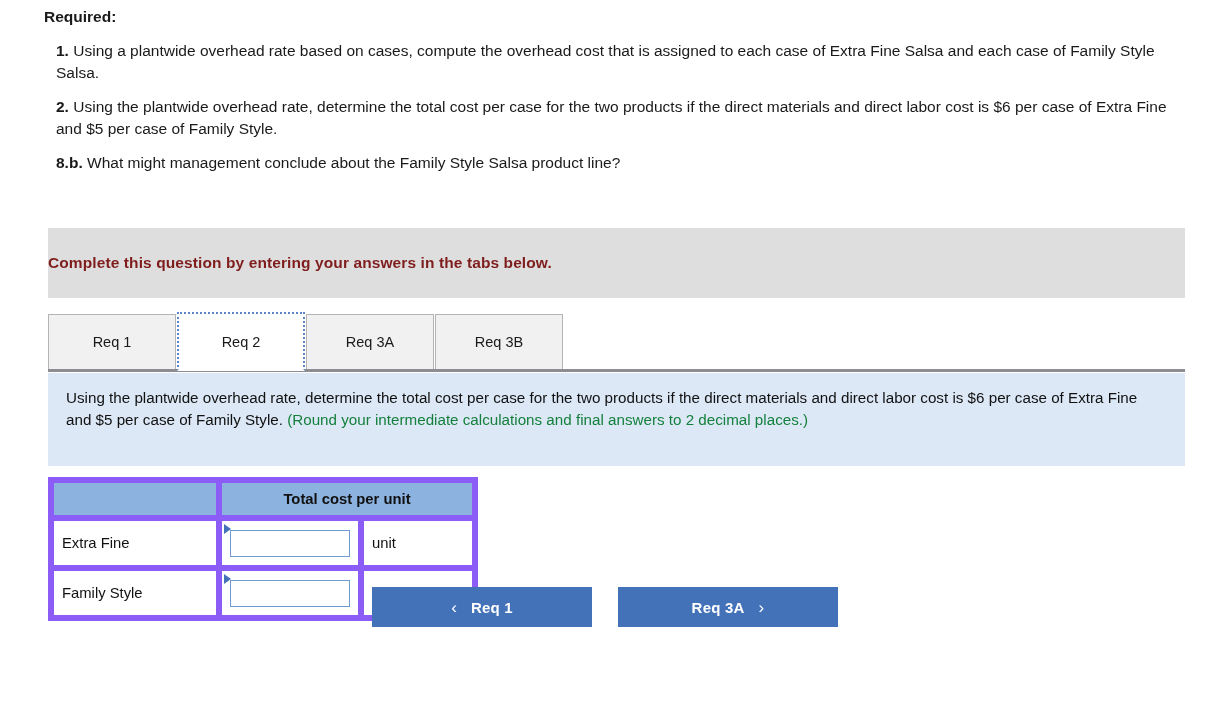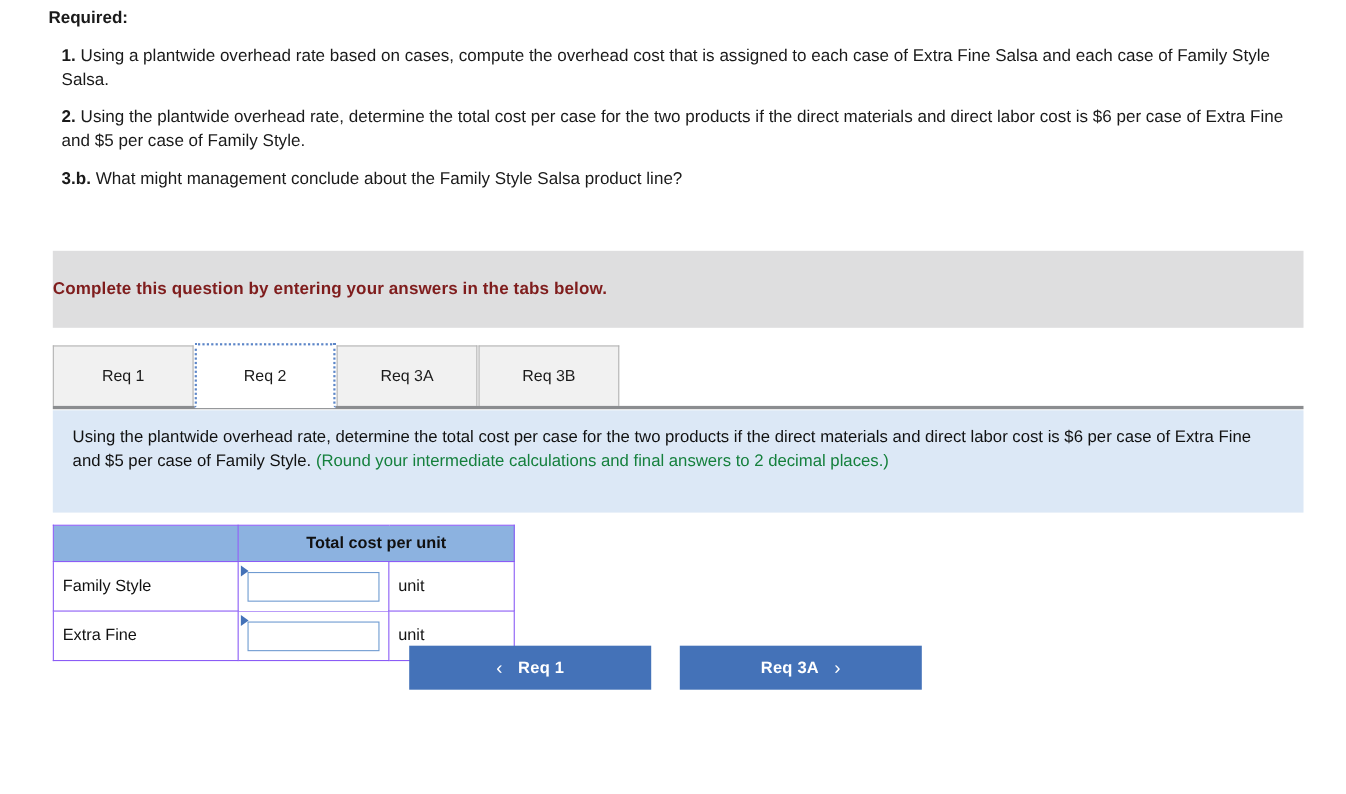--- a/index.html
+++ b/index.html
@@ -130,21 +130,21 @@
 
   
   .answer-table {
     position: absolute;
     left: 48px;
     top: 477px;
     border-collapse: collapse;
     font-size: 14.5px;
   }
   .answer-table td, .answer-table th {
-    border: 1px solid #8b5cf6;
+    border: 6px solid #8b5cf6;
     padding: 8px;
     height: 31px;
   }
   .th-blank {
     width: 168px;
     background: #8cb2e0;
   }
   .th-total {
     width: 236px;
     background: #8cb2e0;
@@ -237,21 +237,21 @@
 <div class="page">
 
   <div class="required-block">
     <div class="required-heading">Required:</div>
 
     <p class="req-line"><span class="req-num">1.</span><span> Using a plantwide overhead rate based on cases, compute the overhead cost that is assigned to each case of Extra Fine Salsa and each case of Family Style Salsa.</span></p>
 
     <p class="req-line"><span class="req-num">2.</span><span> Using the plantwide overhead rate, determine the total cost per case for the two products if the direct materials and direct labor cost is $6 per case of Extra Fine and $5 per case of Family Style.</span></p>
 
 
-    <p class="req-line"><span class="req-num">3.b.</span><span> What might management conclude about the Family Style Salsa product line?</span></p>
+    <p class="req-line"><span class="req-num">8.b.</span><span> What might management conclude about the Family Style Salsa product line?</span></p>
   </div>
 
   <div class="gray-banner">
     <div class="gray-banner-text">Complete this question by entering your answers in the tabs below.</div>
   </div>
 
   <div class="tabstrip">
     <div class="tabs-row">
       <div class="tab">
           <span>Req 1</span>
@@ -275,29 +275,29 @@
 
   <table class="answer-table">
     <thead>
       <tr>
         <th class="th-blank"></th>
         <th class="th-total" colspan="2">Total cost per unit</th>
       </tr>
     </thead>
     <tbody>
       <tr>
-        <td class="td-label">Family Style</td>
+        <td class="td-label">Extra Fine</td>
         <td class="td-input">
           <span class="input-marker"></span>
           <input class="cell-input" type="text" value="" style="">
         </td>
         <td class="td-unit">unit</td>
       </tr>
       <tr>
-        <td class="td-label">Extra Fine</td>
+        <td class="td-label">Family Style</td>
         <td class="td-input">
           <span class="input-marker"></span>
           <input class="cell-input" type="text" value="" style="">
         </td>
         <td class="td-unit">unit</td>
       </tr>
     </tbody>
   </table>
 
   <div class="nav-buttons">

